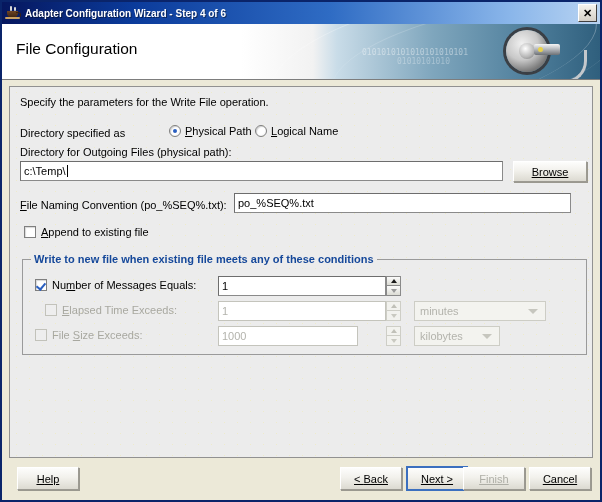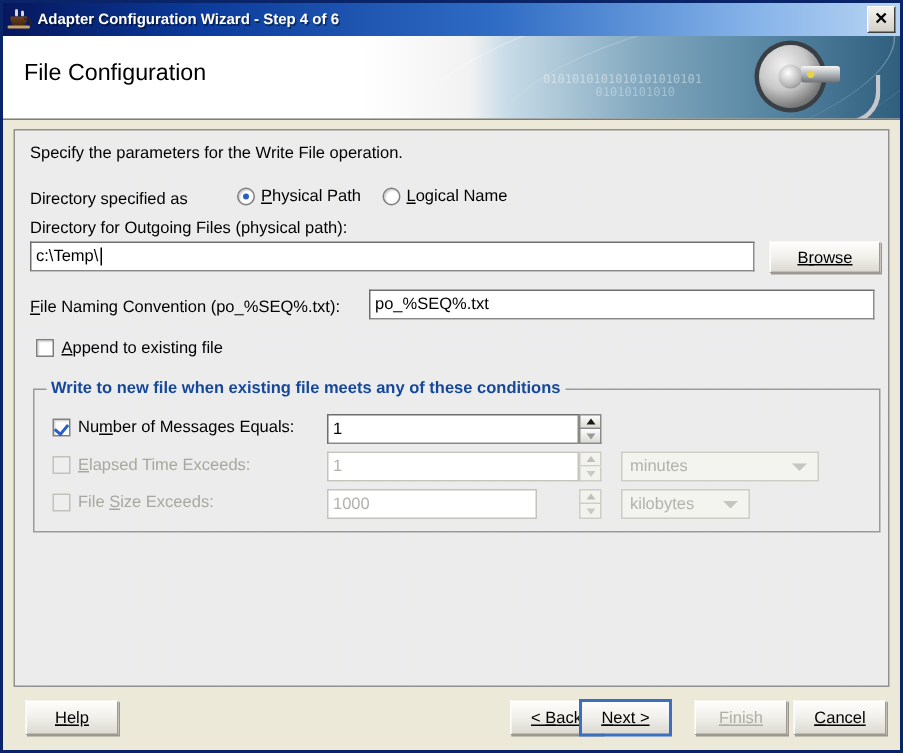--- a/index.html
+++ b/index.html
@@ -417,21 +417,21 @@
     </div>
   </div>
 
   <div class="content">
     <div class="panel-dots"></div>
 
     <div class="row-text" style="left:10px; top:9px;">Specify the parameters for the Write File operation.</div>
 
     <div class="row-text" style="left:10px; top:40px;">Directory specified as</div>
 
-    <div class="radio on" style="left:148px; top:38px;justify-content:space-between;">
+    <div class="radio on" style="left:159px; top:38px;justify-content:space-between;">
       <span class="dot"></span>
       <span><u class="mn">P</u>hysical Path</span>
     </div>
     <div class="radio" style="left:245px; top:38px;">
       <span class="dot"></span>
       <span><u class="mn">L</u>ogical Name</span>
     </div>
 
     <div class="row-text" style="left:10px; top:59px;">Directory for Outgoing Files (physical path):</div>
 
@@ -439,21 +439,21 @@
       <span>c:\Temp\</span>
         <span class="caret"></span>
     </div>
 
     <div class="btn" style="left:503px; top:74px; width:74px; height:21px;">
       <span>B<u class="mn">r</u>owse</span>
     </div>
 
     <div class="row-text" style="left:10px; top:112px;"><u class="mn">F</u>ile Naming Convention (po_%SEQ%.txt):</div>
 
-    <div class="field" style="left:236px; top:106px; width:337px; height:20px;">
+    <div class="field" style="left:224px; top:106px; width:337px; height:20px;">
       <span>po_%SEQ%.txt</span>
     </div>
 
     <div class="chk" style="left:14px; top:139px;">
       <span class="box"></span>
       <span><u class="mn">A</u>ppend to existing file</span>
     </div>
 
     <div class="group" style="left:12px; top:172px; width:565px; height:96px;">
       <div class="group-title">Write to new file when existing file meets any of these conditions</div>
@@ -467,21 +467,21 @@
       </div>
       <div class="spin" style="left:363px; top:16px; height:20px;">
         <div>
             <span class="arrow-u"></span>
           </div>
         <div>
             <span class="arrow-d"></span>
           </div>
       </div>
 
-      <div class="chk disabled" style="left:12px; top:44px;">
+      <div class="chk disabled" style="left:22px; top:44px;">
         <span class="box"></span>
         <span><u class="mn">E</u>lapsed Time Exceeds:</span>
       </div>
       <div class="field disabled" style="left:195px; top:41px; width:168px; height:20px;">
         <span>1</span>
       </div>
       <div class="spin disabled" style="left:363px; top:41px; height:20px;">
         <div>
             <span class="arrow-u"></span>
           </div>
@@ -516,21 +516,21 @@
     </div>
   </div>
 
   <div class="footer">
     <div class="btn" style="left:15px; top:9px; width:62px; height:23px;">
       <span><u class="mn">H</u>elp</span>
     </div>
     <div class="btn" style="left:338px; top:9px; width:62px; height:23px;">
       <span>&lt; <u class="mn">B</u>ack</span>
     </div>
-    <div class="btn focused" style="left:384px; top:8px; width:62px; height:25px;">
+    <div class="btn focused" style="left:404px; top:8px; width:62px; height:25px;">
       <span><u class="mn">N</u>ext &gt;</span>
     </div>
     <div class="btn disabled" style="left:461px; top:9px; width:62px; height:23px;">
       <span><u class="mn">F</u>inish</span>
     </div>
     <div class="btn" style="left:527px; top:9px; width:62px; height:23px;">
       <span><u class="mn">C</u>ancel</span>
     </div>
   </div>
 

